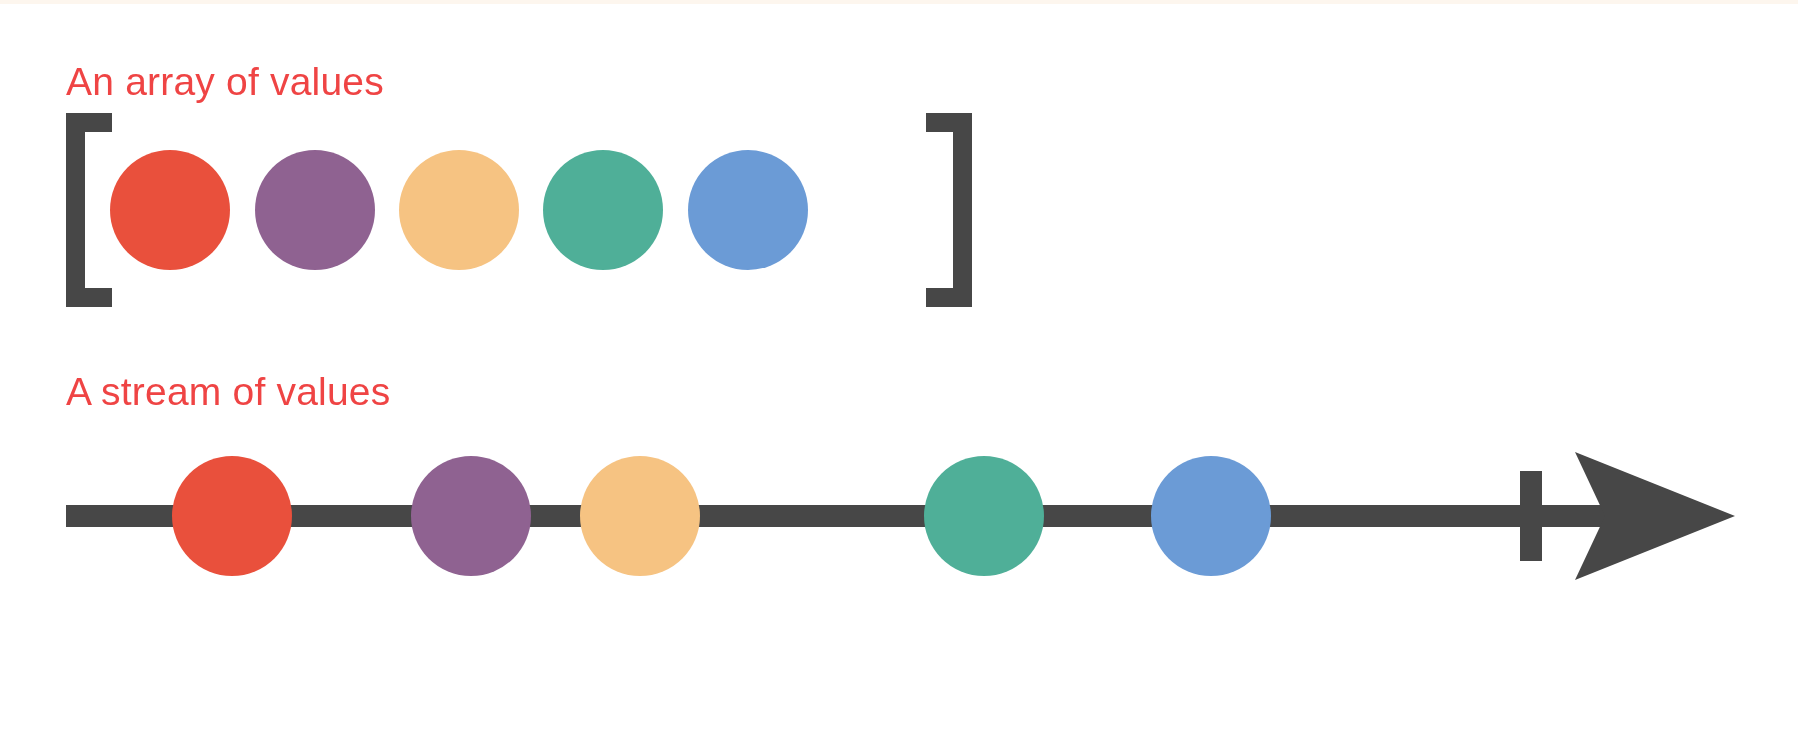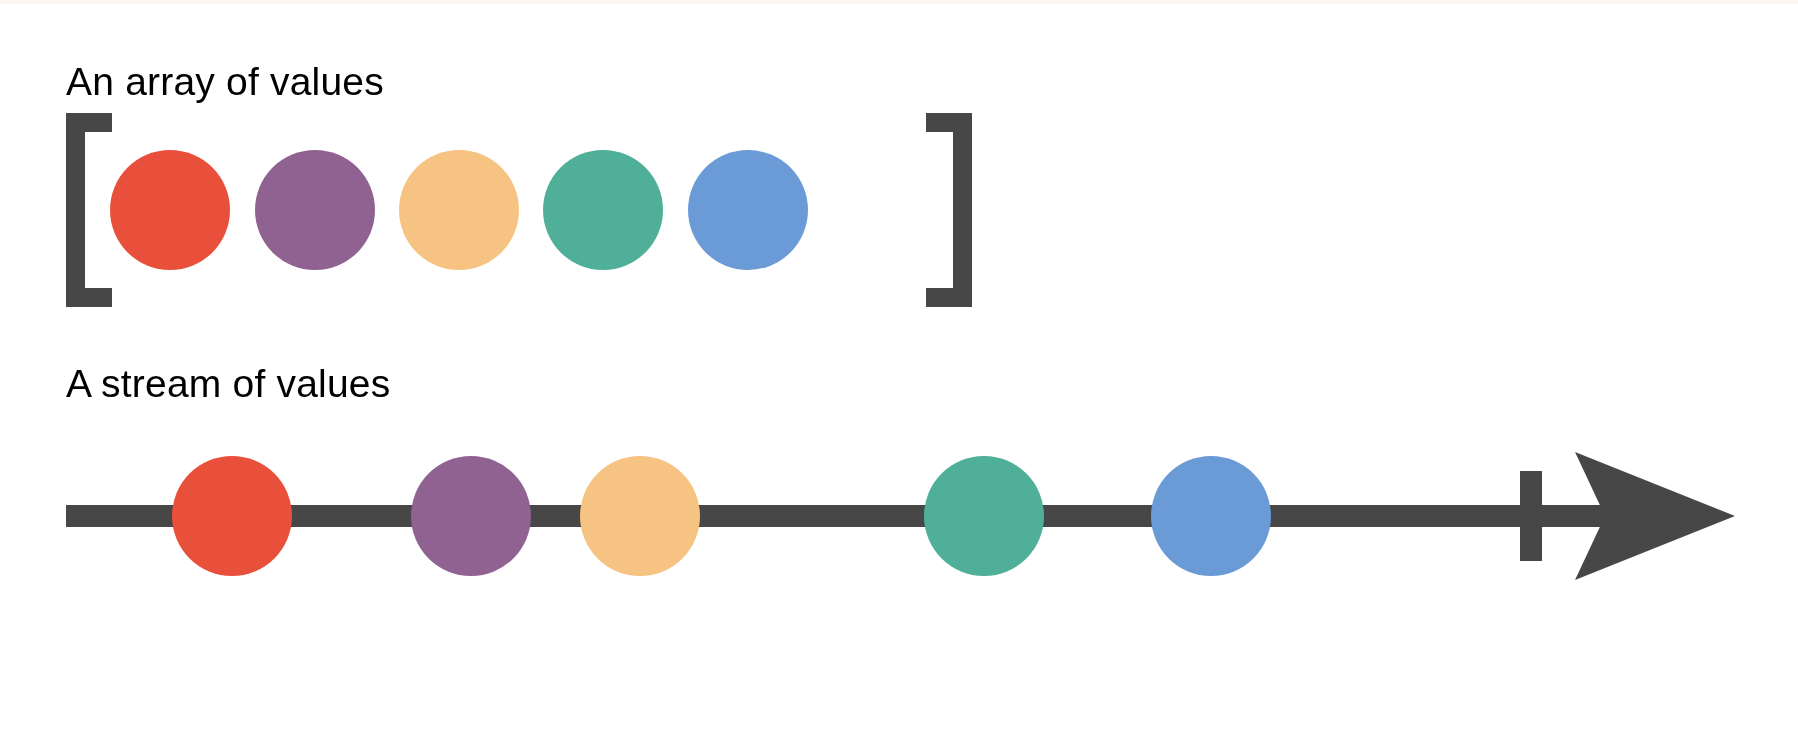--- a/index.html
+++ b/index.html
@@ -29,30 +29,30 @@
     top: 0;
     left: 0;
     width: 1798px;
     height: 4px;
     background: #fdf6ee;
   }
 
   
   .section-title {
     position: absolute;
-    color: #000000;
+    color: #ef4444;
     font-family: "Liberation Sans", sans-serif;
     font-size: 39px;
     font-weight: 400;
     letter-spacing: 0.2px;
     white-space: nowrap;
     line-height: 1;
   }
   #array-title  { left: 66px; top: 62px; }
-  #stream-title { left: 66px; top: 364px; }
+  #stream-title { left: 66px; top: 372px; }
 
   
   #array-row {
     position: absolute;
     left: 0;
     top: 0;
     width: 1798px;
     height: 732px;
     pointer-events: none;
   }

